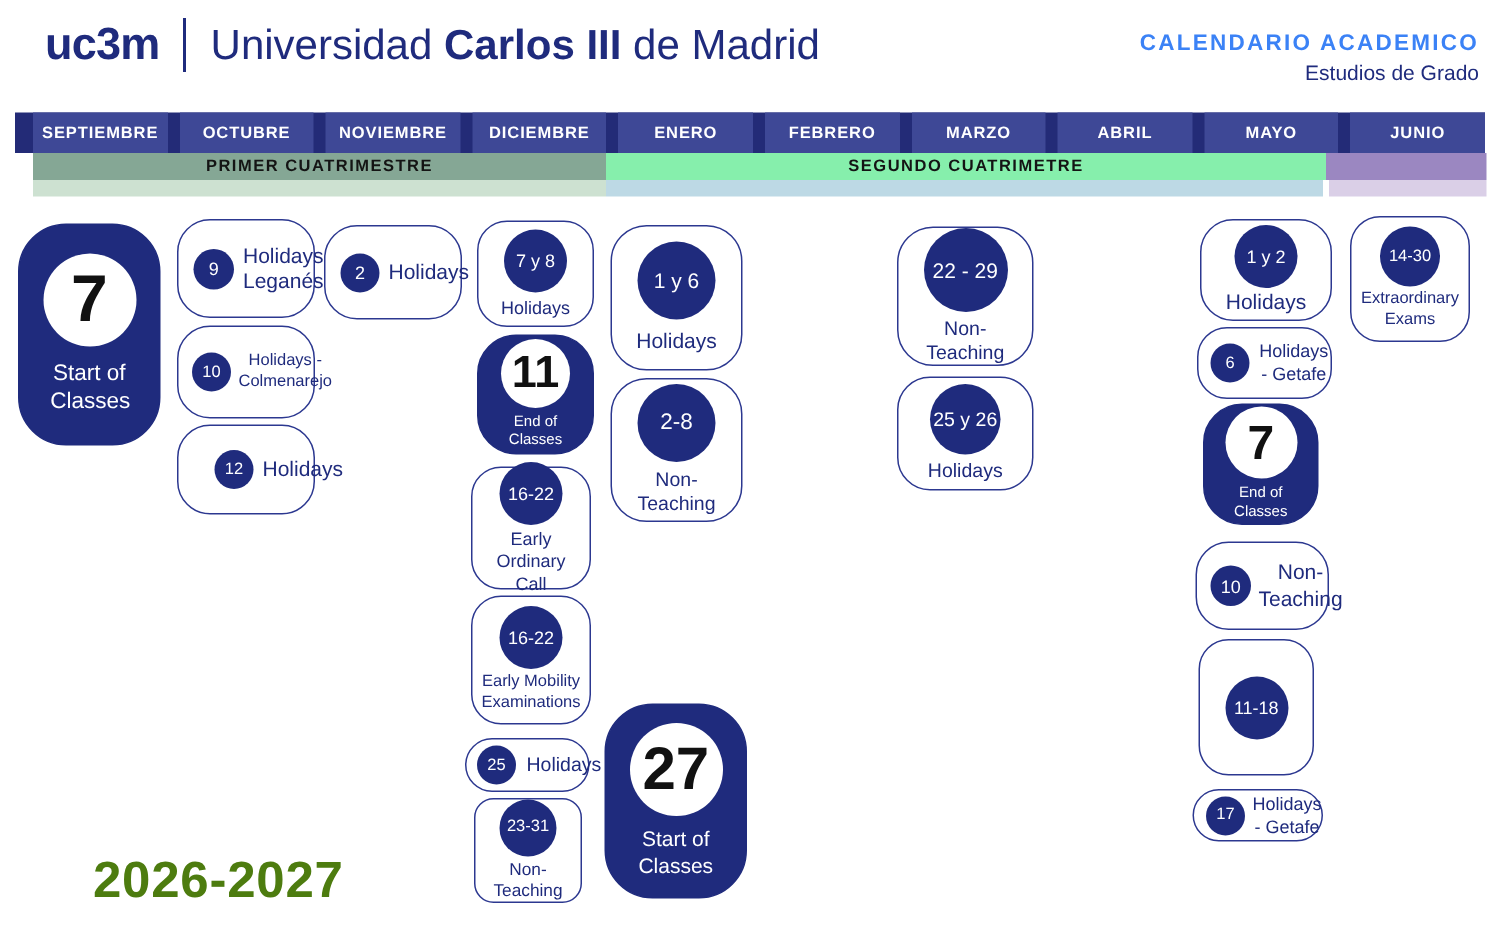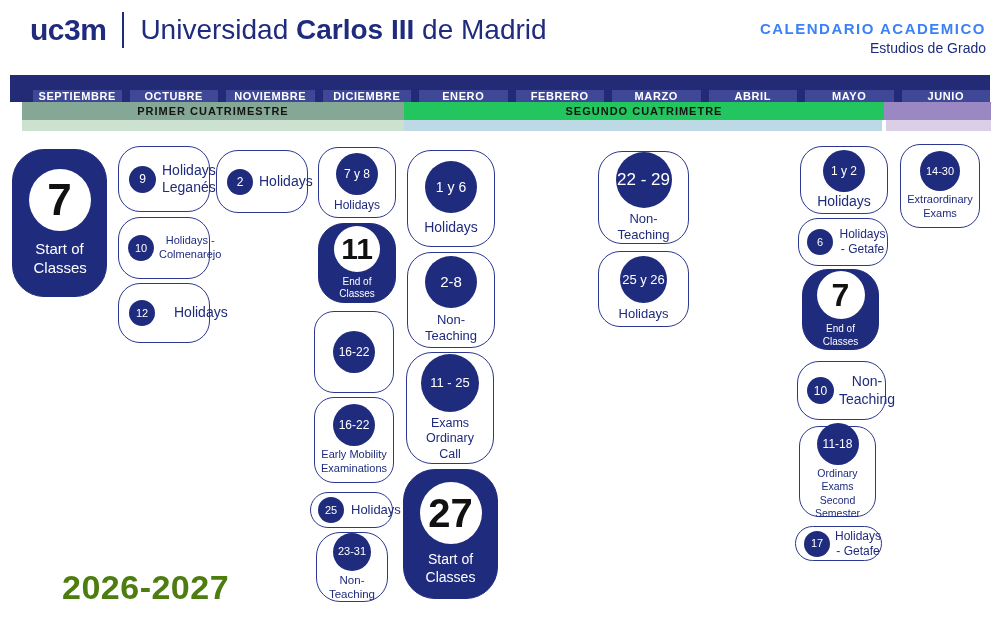--- a/index.html
+++ b/index.html
@@ -16,21 +16,21 @@
   .logo-divider { width:2px; height:36px; background:#1f2b7d; margin:0 16px; }
   .uni-name { font-size:28px; color:#1f2b7d; white-space:nowrap; }
   .uni-name .bold { font-weight:bold; }
   .header-right { position:absolute; right:14px; top:20px; text-align:right; }
   .cal-title { font-size:15px; font-weight:bold; letter-spacing:1.5px; color:#3b82f6; }
   .cal-subtitle { font-size:14px; color:#1f2b7d; margin-top:3px; }
 
   
   .month-bar {
     position:absolute; left:10px; top:75px; width:980px; height:27px;
-    background:#232b77; display:flex; gap:8px; padding-left:23px;align-items:flex-end;
+    background:#232b77; display:flex; gap:8px; padding-left:12px;
   }
   .month-cell {
     flex:1; background:#3e4896; color:#fff; display:flex;
     align-items:center; justify-content:center;
     font-size:11px; font-weight:bold; letter-spacing:0.6px;
   }
   .sem-band {
     position:absolute; top:102px; height:18px;
     display:flex; align-items:center; justify-content:center;
     font-size:11px; font-weight:bold; letter-spacing:1px; color:#141414;
@@ -87,94 +87,91 @@
     <div class="month-cell">ENERO</div>
     <div class="month-cell">FEBRERO</div>
     <div class="month-cell">MARZO</div>
     <div class="month-cell">ABRIL</div>
     <div class="month-cell">MAYO</div>
     <div class="month-cell">JUNIO</div>
   </div>
   <div class="sem-band band-1" style="background: rgb(133, 167, 149);">
       <span>PRIMER CUATRIMESTRE</span>
     </div>
-  <div class="sem-band band-2" style="background: #22c55e; text-align: center;">
+  <div class="sem-band band-2" style="background: #86efac; text-align: center;">
       <span>SEGUNDO CUATRIMETRE</span>
     </div>
   <div class="sem-band band-3" style="background: rgb(155, 135, 193);"></div>
   <div class="thin-band thin-1" style="background: rgb(205, 225, 209);"></div>
   <div class="thin-band thin-2" style="background: rgb(189, 217, 229);"></div>
   <div class="thin-band thin-3" style="background: rgb(218, 207, 231);"></div>
 
   <div class="badge dark v" style="left:12px;top:149px;width:95px;height:148px;border-radius:32px;">
     <div class="circ white" style="width:62px;height:62px;font-size:44px;">7</div>
     <div class="lbl" style="width:52px;font-size:15px;margin-top:9px;">Start of Classes</div>
   </div>
 
   <div class="badge h" style="left:118px;top:146px;width:92px;height:66px;border-radius:22px;padding-left:10px;gap:6px;">
     <div class="circ" style="width:27px;height:27px;font-size:12px;">9</div>
     <div class="lbl" style="width:58px;font-size:14px;">Holidays Leganés</div>
   </div>
   <div class="badge h" style="left:118px;top:217px;width:92px;height:62px;border-radius:22px;padding-left:9px;gap:5px;">
     <div class="circ" style="width:26px;height:26px;font-size:11px;">10</div>
     <div class="lbl" style="width:64px;font-size:11px;">Holidays - Colmenarejo</div>
   </div>
-  <div class="badge h" style="left:118px;top:283px;width:92px;height:60px;border-radius:22px;padding-left:10px;gap:19px;">
+  <div class="badge h" style="left:118px;top:283px;width:92px;height:60px;border-radius:22px;padding-left:24px;gap:6px;">
     <div class="circ" style="width:26px;height:26px;font-size:11px;">12</div>
     <div class="lbl" style="font-size:14px;">Holidays</div>
   </div>
 
   <div class="badge h" style="left:216px;top:150px;width:92px;height:63px;border-radius:22px;padding-left:10px;gap:6px;">
     <div class="circ" style="width:26px;height:26px;font-size:12px;">2</div>
     <div class="lbl" style="font-size:14px;">Holidays</div>
   </div>
 
   <div class="badge v" style="left:318px;top:147px;width:78px;height:71px;border-radius:20px;">
     <div class="circ" style="width:42px;height:42px;font-size:12px;">7 y 8</div>
     <div class="lbl" style="font-size:12px;margin-top:3px;">Holidays</div>
   </div>
   <div class="badge dark v" style="left:318px;top:223px;width:78px;height:80px;border-radius:26px;">
     <div class="circ white" style="width:46px;height:46px;font-size:30px;">11</div>
     <div class="lbl" style="width:50px;font-size:10px;margin-top:4px;">End of Classes</div>
   </div>
   <div class="badge v" style="left:314px;top:311px;width:80px;height:82px;border-radius:20px;">
     <div class="circ" style="width:42px;height:42px;font-size:12px;">16-22</div>
+    <div class="lbl" style="width:60px;font-size:12px;margin-top:2px;">Early Ordinary Call</div>
   </div>
   <div class="badge v" style="left:314px;top:397px;width:80px;height:86px;border-radius:20px;">
     <div class="circ" style="width:42px;height:42px;font-size:12px;">16-22</div>
     <div class="lbl" style="width:72px;font-size:11px;margin-top:2px;">Early Mobility Examinations</div>
   </div>
   <div class="badge h" style="left:310px;top:492px;width:83px;height:36px;border-radius:18px;padding-left:7px;gap:7px;">
     <div class="circ" style="width:26px;height:26px;font-size:11px;">25</div>
     <div class="lbl" style="font-size:13px;">Holidays</div>
   </div>
-  <div class="badge v" style="left:316px;top:532px;width:72px;height:70px;border-radius:24px;">
+  <div class="badge v" style="left:316px;top:532px;width:72px;height:70px;border-radius:13px;">
     <div class="circ" style="width:38px;height:38px;font-size:11px;">23-31</div>
     <div class="lbl" style="width:58px;font-size:11.5px;margin-top:2px;">Non-Teaching</div>
   </div>
 
   <div class="badge v" style="left:407px;top:150px;width:88px;height:97px;border-radius:24px;">
     <div class="circ" style="width:52px;height:52px;font-size:14px;">1 y 6</div>
     <div class="lbl" style="font-size:14px;margin-top:6px;">Holidays</div>
   </div>
   <div class="badge v" style="left:407px;top:252px;width:88px;height:96px;border-radius:24px;">
     <div class="circ" style="width:52px;height:52px;font-size:15px;">2-8</div>
     <div class="lbl" style="width:60px;font-size:13px;margin-top:4px;">Non-Teaching</div>
   </div>
-  <div class="badge v" style="left:406px;top:352px;width:88px;height:112px;border-radius:26px;">
-    <div class="circ" style="width:58px;height:58px;font-size:13px;">11 - 25</div>
-    <div class="lbl" style="width:60px;font-size:12.5px;margin-top:4px;">Exams Ordinary Call</div>
-  </div>
   <div class="badge dark v" style="left:403px;top:469px;width:95px;height:130px;border-radius:32px;">
     <div class="circ white" style="width:62px;height:62px;font-size:40px;">27</div>
     <div class="lbl" style="width:60px;font-size:14px;margin-top:7px;">Start of Classes</div>
   </div>
 
   <div class="badge v" style="left:598px;top:151px;width:91px;height:93px;border-radius:24px;">
-    <div class="circ" style="width:56px;height:56px;font-size:17px;">22 - 29</div>
+    <div class="circ" style="width:56px;height:56px;font-size:14px;">22 - 29</div>
     <div class="lbl" style="width:62px;font-size:13px;margin-top:3px;">Non-Teaching</div>
   </div>
   <div class="badge v" style="left:598px;top:251px;width:91px;height:76px;border-radius:22px;">
     <div class="circ" style="width:47px;height:47px;font-size:13px;">25 y 26</div>
     <div class="lbl" style="font-size:13px;margin-top:3px;">Holidays</div>
   </div>
 
   <div class="badge v" style="left:800px;top:146px;width:88px;height:68px;border-radius:22px;">
     <div class="circ" style="width:42px;height:42px;font-size:12px;">1 y 2</div>
     <div class="lbl" style="font-size:14px;margin-top:1px;">Holidays</div>
@@ -186,21 +183,20 @@
   <div class="badge dark v" style="left:802px;top:269px;width:77px;height:81px;border-radius:26px;">
     <div class="circ white" style="width:48px;height:48px;font-size:32px;">7</div>
     <div class="lbl" style="width:50px;font-size:10px;margin-top:4px;">End of Classes</div>
   </div>
   <div class="badge h" style="left:797px;top:361px;width:89px;height:59px;border-radius:22px;padding-left:9px;gap:5px;">
     <div class="circ" style="width:27px;height:27px;font-size:12px;">10</div>
     <div class="lbl" style="width:60px;font-size:14px;">Non-Teaching</div>
   </div>
   <div class="badge v" style="left:799px;top:426px;width:77px;height:91px;border-radius:20px;">
     <div class="circ" style="width:42px;height:42px;font-size:12px;">11-18</div>
-    <div class="lbl" style="width:64px;font-size:10.5px;margin-top:2px;">Ordinary Exams Second Semester</div>
   </div>
   <div class="badge h" style="left:795px;top:526px;width:87px;height:35px;border-radius:20px;padding-left:8px;gap:5px;">
     <div class="circ" style="width:26px;height:26px;font-size:11px;">17</div>
     <div class="lbl" style="width:60px;font-size:12px;">Holidays - Getafe</div>
   </div>
 
   <div class="badge v" style="left:900px;top:144px;width:80px;height:84px;border-radius:20px;">
     <div class="circ" style="width:40px;height:40px;font-size:11px;">14-30</div>
     <div class="lbl" style="width:72px;font-size:11px;margin-top:2px;">Extraordinary Exams</div>
   </div>

